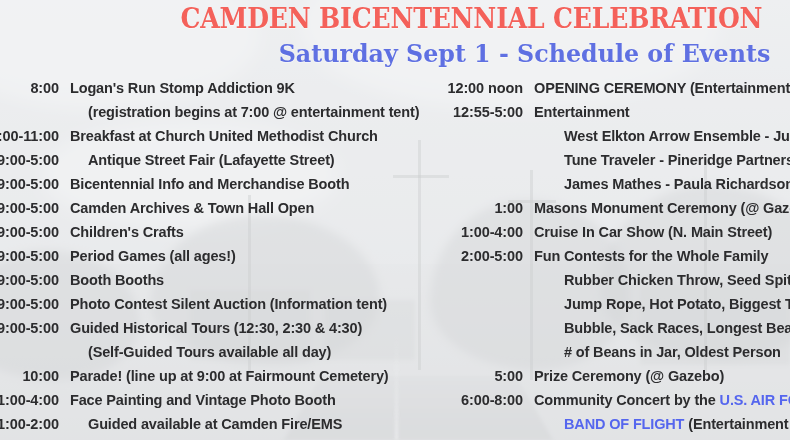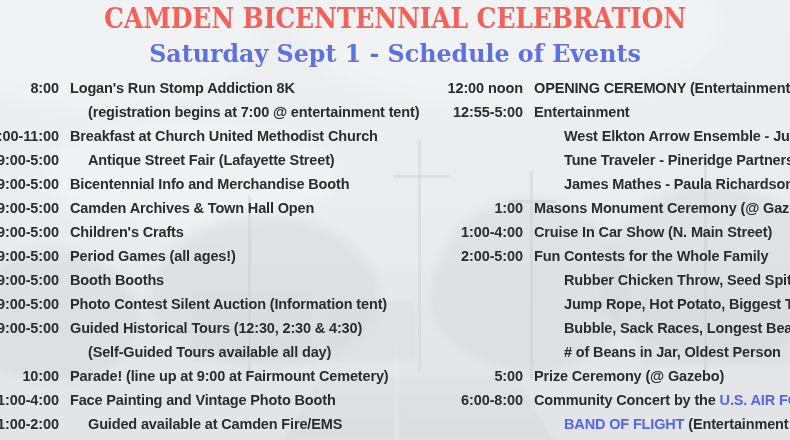--- a/index.html
+++ b/index.html
@@ -65,21 +65,21 @@
     border-radius: 50%;
     background: rgba(255,255,255,0.55);
     filter: blur(9px);
   }
   .bg-wash {
     position: absolute; inset: 0;
     background: rgba(238,239,241,0.62);
   }
 
   
-  .header { position: absolute; left: 0; top: 0; width: 100%; text-align: center; }
+  .header { position: absolute; left: 0; top: 0; width: 100%; text-align: right; }
 
   .main-title {
     margin: 0;
     padding-top: 3px;
     font-family: "DejaVu Serif", serif;
     font-weight: 700;
     font-size: 27px;
     letter-spacing: -0.2px;
     line-height: 32px;
     color: #f4615a;
@@ -180,21 +180,21 @@
 
   <div class="header">
     <h1 class="main-title">CAMDEN BICENTENNIAL CELEBRATION</h1>
     <h2 class="sub-title">Saturday Sept 1 - Schedule of Events</h2>
   </div>
 
   <div class="schedule">
     <div class="col col-left" id="col-left">
         <div class="row">
           <div class="time">8:00</div>
-          <div class="evt">Logan's Run Stomp Addiction 8K</div>
+          <div class="evt">Logan's Run Stomp Addiction 9K</div>
         </div>
         <div class="row">
           <div class="time"></div>
           <div class="evt indent">(registration begins at 7:00 @ entertainment tent)</div>
         </div>
         <div class="row">
           <div class="time">8:00-11:00</div>
           <div class="evt">Breakfast at Church United Methodist Church</div>
         </div>
         <div class="row">

